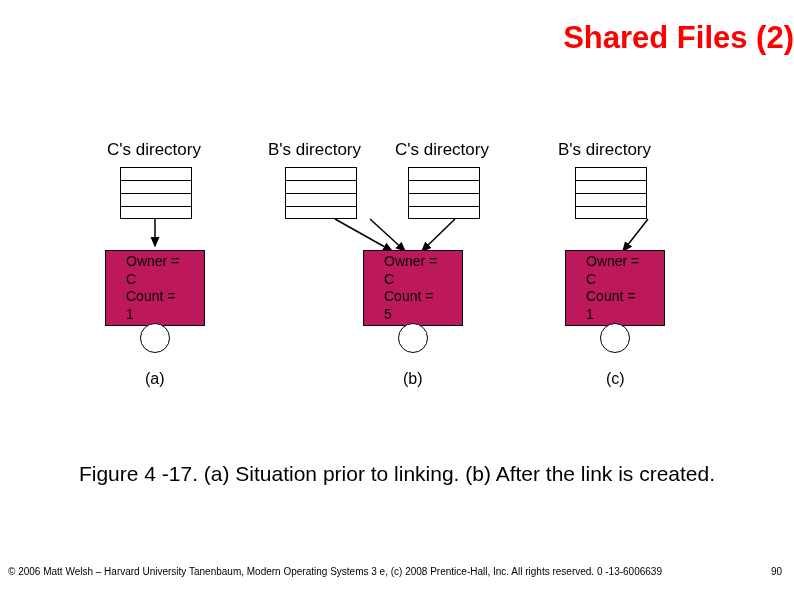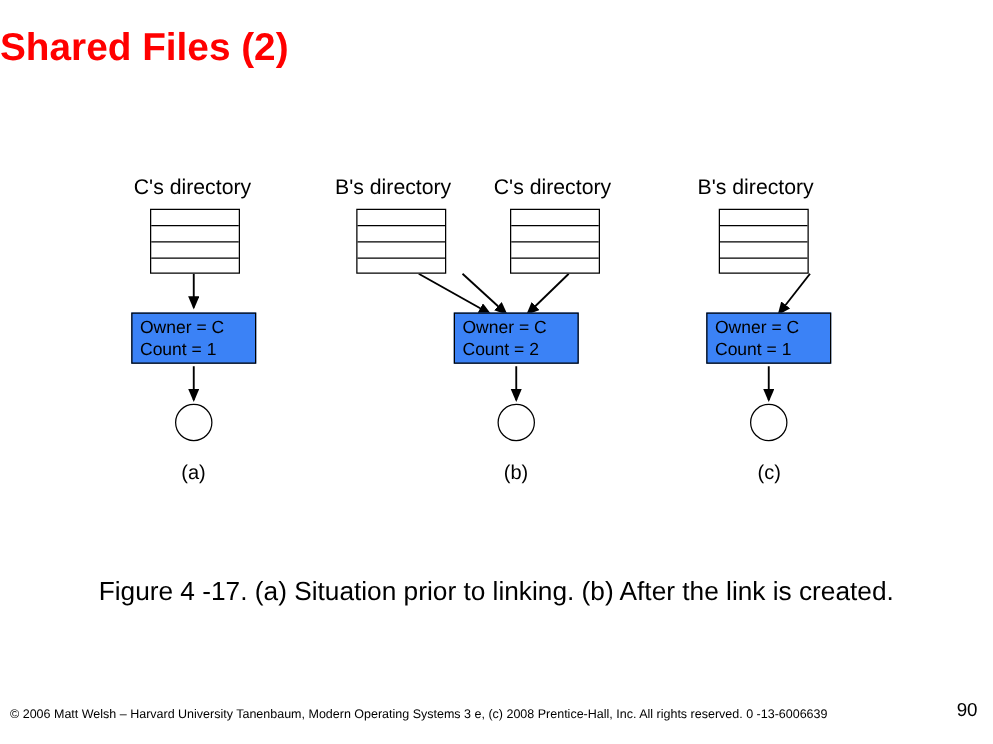--- a/index.html
+++ b/index.html
@@ -5,21 +5,21 @@
   * { box-sizing: border-box; margin: 0; padding: 0; }
   body {
     width: 794px;
     height: 595px;
     background: #ffffff;
     font-family: Arial, Helvetica, sans-serif;
     position: relative;
     overflow: hidden;
   }
   .slide-title {
-    text-align: left;
+    text-align: right;
     font-size: 31px;
     font-weight: bold;
     color: #ff0000;
     padding-top: 20px;
   }
   .figure-area {
     position: absolute;
     top: 130px;
     left: 0;
     width: 636px;
@@ -41,23 +41,23 @@
   }
   .dir-box .row {
     height: 13px;
     border-bottom: 1px solid #000;
   }
   .dir-box .row:last-child { border-bottom: none; }
   .info-box {
     position: absolute;
     width: 100px;
     border: 1.5px solid #000;
-    background: #3b82f6;
+    background: #be185d;
     font-size: 14px;
-    padding: 2px 6px;
+    padding: 2px 20px;
     line-height: 1.25;
     font-family: Arial, sans-serif;
   }
   .circle-node {
     position: absolute;
     width: 30px;
     height: 30px;
     border: 1.5px solid #000;
     border-radius: 50%;
     background: #fff;
@@ -90,21 +90,21 @@
     bottom: 18px;
     left: 8px;
     font-size: 10px;
     font-family: Arial, sans-serif;
     color: #000;
   }
   .page-number {
     position: absolute;
     bottom: 18px;
     right: 12px;
-    font-size: 15px;
+    font-size: 10px;
     font-family: Arial, sans-serif;
     margin-left: 12px;
   }
 </style>
 </head>
 <body>
 
 <h1 class="slide-title">Shared Files (2)</h1>
 
 <div class="figure-area">
@@ -151,21 +151,21 @@
   </div>
   <div class="dir-label" style="left:395px; top:10px;">C's directory</div>
   <div class="dir-box" style="left:408px; top:37px;">
     <div class="row"></div>
       <div class="row"></div>
       <div class="row"></div>
       <div class="row"></div>
   </div>
   <div class="info-box" style="left:363px; top:120px;">
     <div>Owner = C</div>
-    <div>Count = 2</div>
+    <div>Count = 5</div>
   </div>
   <div class="circle-node" style="left:398px; top:193px;"></div>
   <div class="subfig-label" style="left:403px; top:240px;">(b)</div>
 
   <div class="dir-label" style="left:558px; top:10px;">B's directory</div>
   <div class="dir-box" style="left:575px; top:37px;">
     <div class="row"></div>
       <div class="row"></div>
       <div class="row"></div>
       <div class="row"></div>

